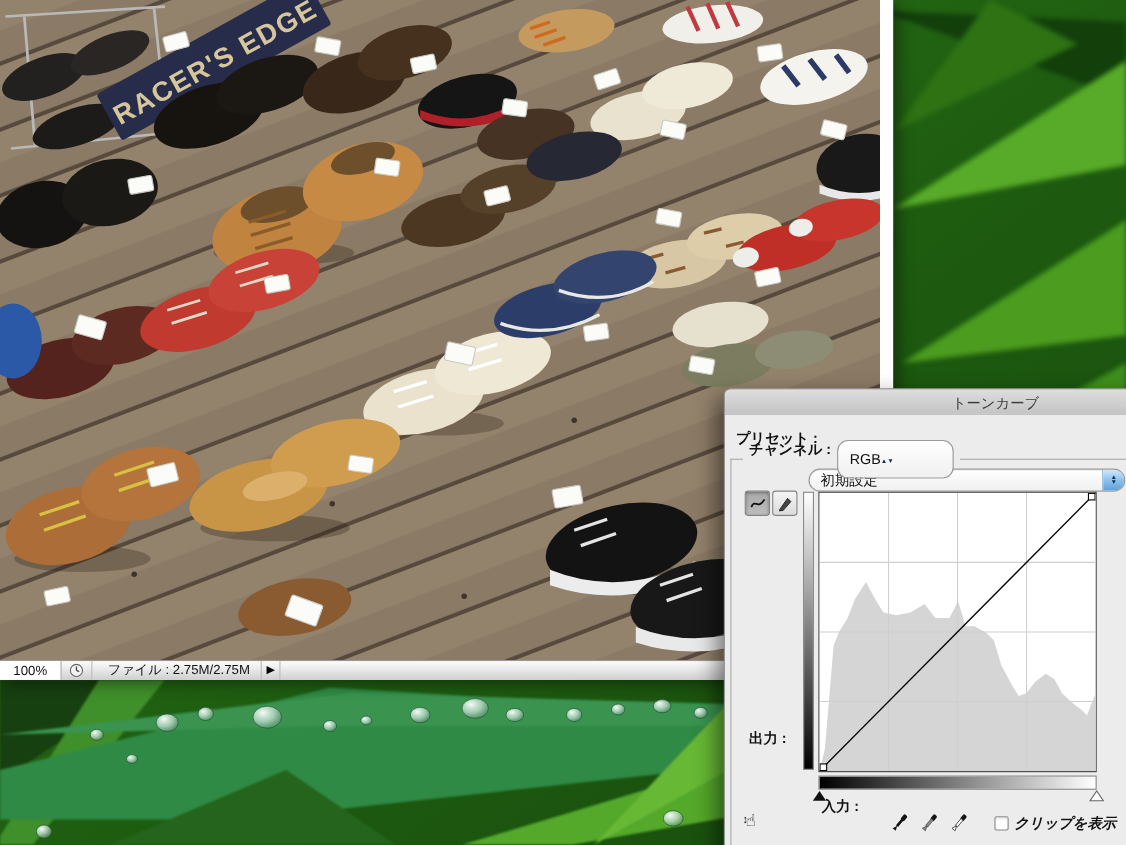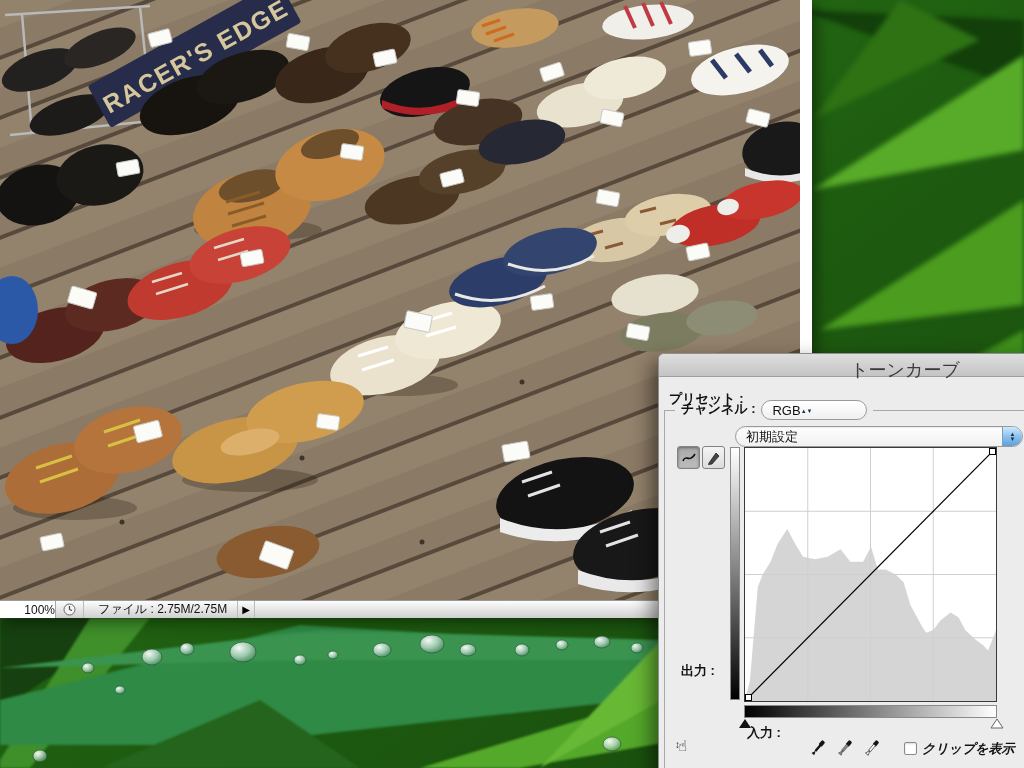--- a/index.html
+++ b/index.html
@@ -11,54 +11,54 @@
 
   
   #doc-window { position:absolute; left:0; top:0; width:812px; height:618px;
                 background:#fff; box-shadow:4px 4px 14px rgba(0,0,0,.45); }
   #photo-area { position:absolute; left:0; top:0; width:800px; height:600px; overflow:hidden; }
   #status-bar { position:absolute; left:0; top:600px; width:812px; height:18px;
                 background:linear-gradient(#fdfdfd,#e9e9e9 45%,#cfcfcf);
                 border-top:1px solid #9a9a9a; display:flex; align-items:center;
                 font-size:12px; color:#111; }
   .zoom-field { width:56px; height:100%; background:#fff; border-right:1px solid #a5a5a5;
-                display:flex; align-items:center; justify-content:flex-end; }
+                display:flex; align-items:center; justify-content:center; }
   .vc-zone { width:28px; height:100%; display:flex; align-items:center; justify-content:center;
              border-right:1px solid #bbb; }
   .file-info { padding:0 10px 0 14px; white-space:nowrap; }
   .sb-btn { width:18px; height:100%; display:flex; align-items:center; justify-content:center;
             border-left:1px solid #bbb; border-right:1px solid #bbb; font-size:10px; color:#000;
             cursor:default; }
 
   
   #curves-dialog { position:absolute; left:658px; top:353px; width:382px; height:430px;
                    background:#ececec; border:1px solid #8f8f8f; border-radius:6px 6px 0 0;
                    box-shadow:-6px 8px 20px rgba(0,0,0,.5); overflow:hidden; }
   .dlg-titlebar { position:absolute; left:0; top:0; width:100%; height:23px;
                   background:linear-gradient(#dedede,#c4c4c4); border-bottom:1px solid #9f9f9f;
                   border-radius:6px 6px 0 0; }
   .dlg-title { position:absolute; left:246px; top:4px; transform:translateX(-50%);
-               font-size:18px; color:#3c3c3c; }
+               font-size:13px; color:#3c3c3c; }
   .row-label { position:absolute; font-size:13px; font-weight:600; color:#111; white-space:nowrap; }
 
   .mac-select { position:absolute; height:21px; background:linear-gradient(#ffffff,#f0f0f0);
                 border:1px solid #9a9a9a; border-radius:11px; display:flex; align-items:center;
                 font-size:13px; color:#111; padding-left:10px;
                 box-shadow:inset 0 1px 1px rgba(0,0,0,.08); }
   .mac-select .stepper { position:absolute; right:0; top:0; width:20px; height:19px;
                 border-radius:0 10px 10px 0; background:linear-gradient(#cfe9fb,#8cc1ee 50%,#5f9fd8);
                 border-left:1px solid #7aa0bf; display:flex; flex-direction:column;
                 align-items:center; justify-content:center; }
   .stepper span { font-size:6px; line-height:5px; color:#15314a; }
 
   fieldset.channel-box { position:absolute; left:5px; top:46px; width:385px; height:390px;
                 border:1px solid #a8a8a8; border-right:none; border-bottom:none; }
   fieldset.channel-box legend { margin-left:10px; padding:0 6px; font-size:13px; font-weight:600;
                 color:#111; display:flex; gap:6px; }
-  .legend-select { position:relative; width:106px; height:20px; background:linear-gradient(#ffffff,#f0f0f0);
+  .legend-select { position:relative; width:106px; height:35px; background:linear-gradient(#ffffff,#f0f0f0);
                 border:1px solid #9a9a9a; border-radius:10px; font-size:13px; font-weight:400;
                 display:inline-flex; align-items:center; padding-left:10px; }
 
   .tool-btn { position:absolute; width:23px; height:23px; border:1px solid #828282; border-radius:3px;
               display:flex; align-items:center; justify-content:center; }
   .tool-btn.pressed { background:linear-gradient(#a9a9a9,#bdbdbd); box-shadow:inset 0 1px 3px rgba(0,0,0,.4); }
   .tool-btn.raised  { background:linear-gradient(#f4f4f4,#dcdcdc); }
 
   .v-grad { position:absolute; left:71px; top:93px; width:10px; height:253px;
             background:linear-gradient(#ffffff,#000000); border:1px solid #8a8a8a; }

